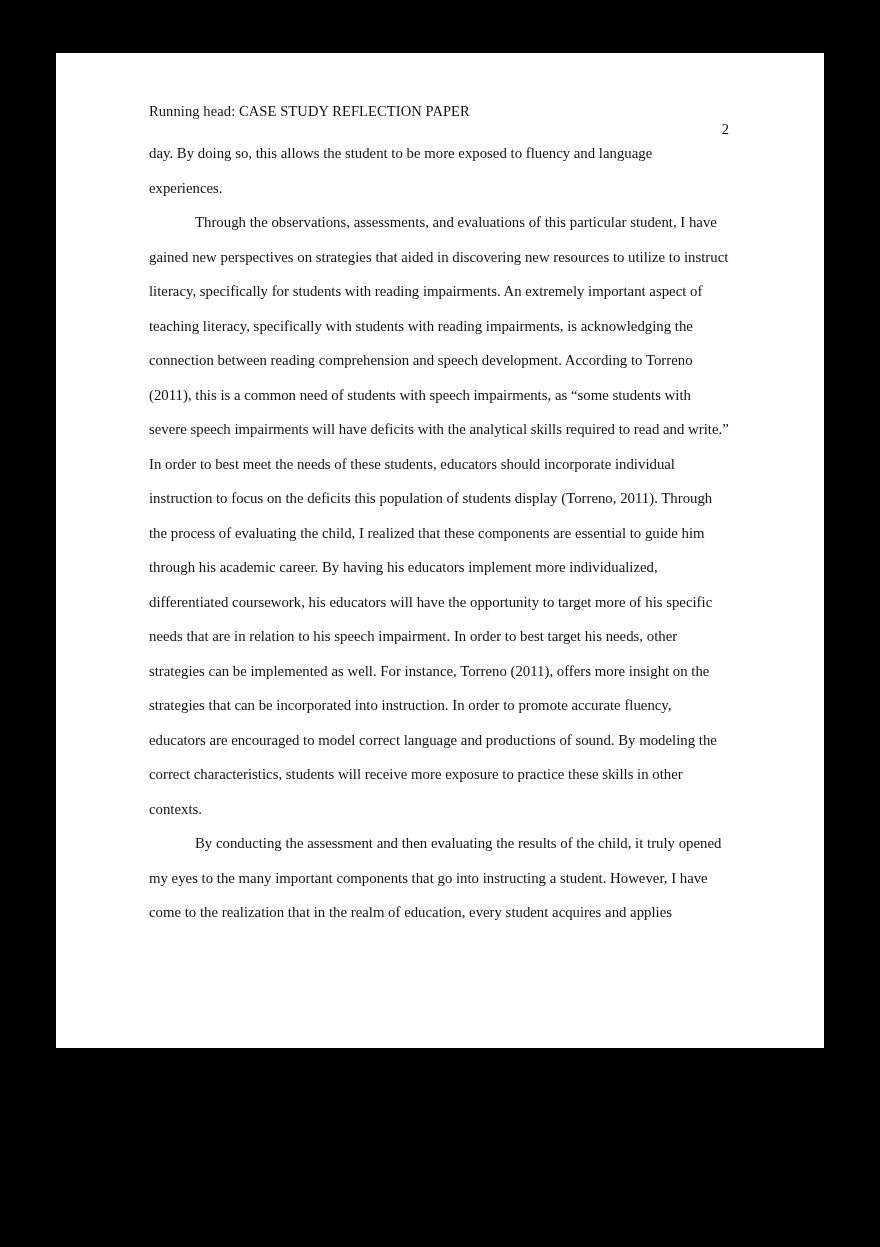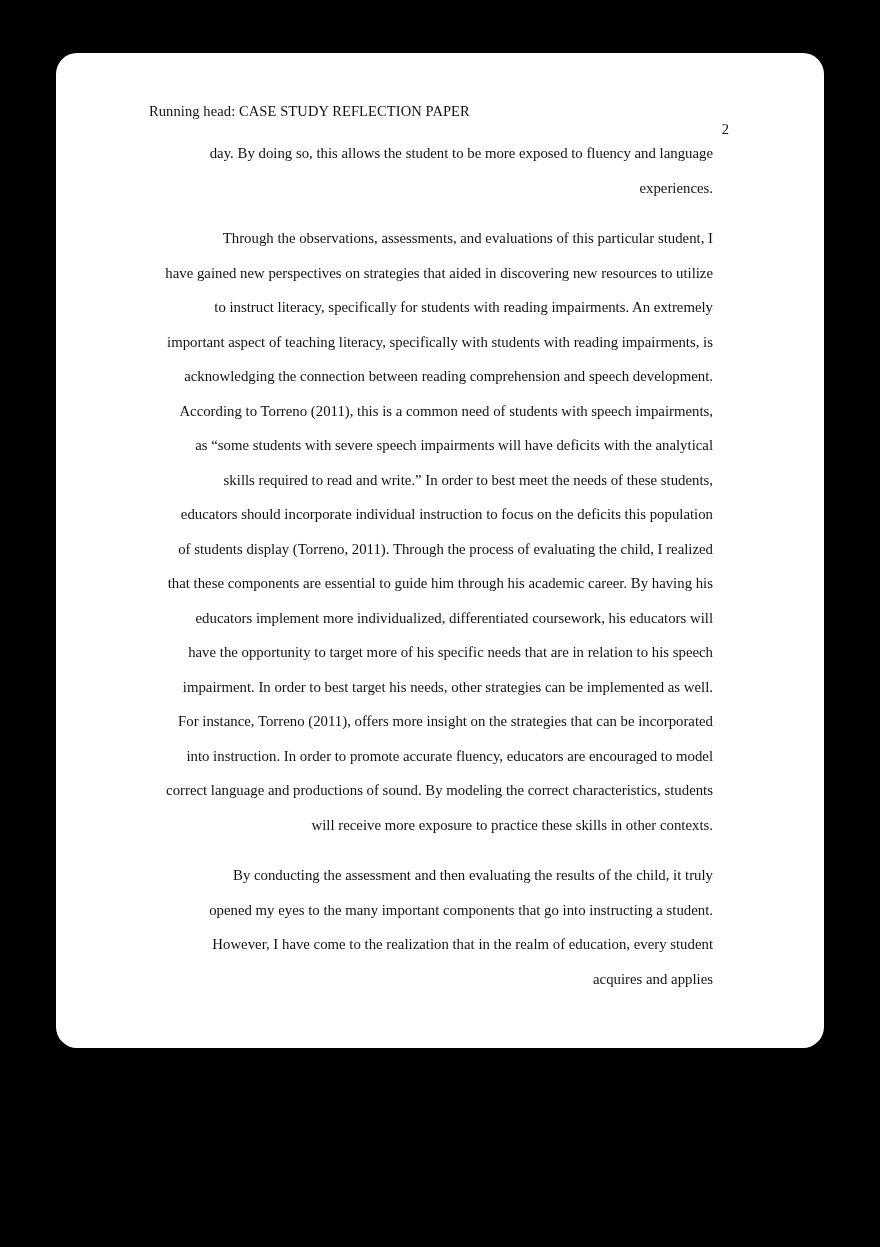--- a/index.html
+++ b/index.html
@@ -14,21 +14,20 @@
     font-family: "Liberation Serif", serif;
   }
   .page {
     position: absolute;
     left: 56px;
     top: 53px;
     width: 768px;
     height: 995px;
     background: #ffffff;
     overflow: hidden;
-    border-radius: 21px;
   }
   .page-inner {
     position: absolute;
     left: 93px;
     top: 50px;
     width: 580px;
   }
   .running-head {
     font-size: 14.5px;
     color: #111111;
@@ -43,22 +42,21 @@
     color: #111111;
   }
   .body-text {
     margin-top: 16px;
     font-size: 14.8px;
     color: #111111;
     line-height: 34.5px;
     text-align: left;
   }
   .body-text p {
-    margin: 16px;
-    text-align: right;
+    margin: 0;
   }
   .indent {
     text-indent: 46px;
   }
 </style>
 </head>
 <body>
 
 <div class="page">
   <div class="page-inner">

